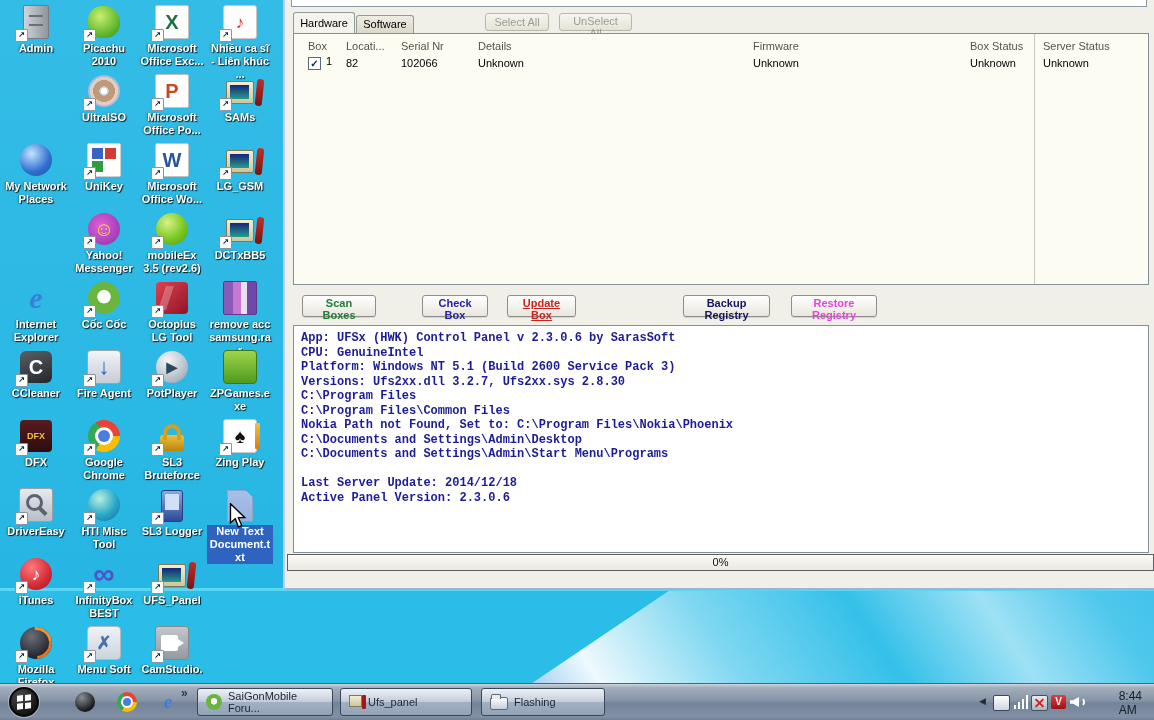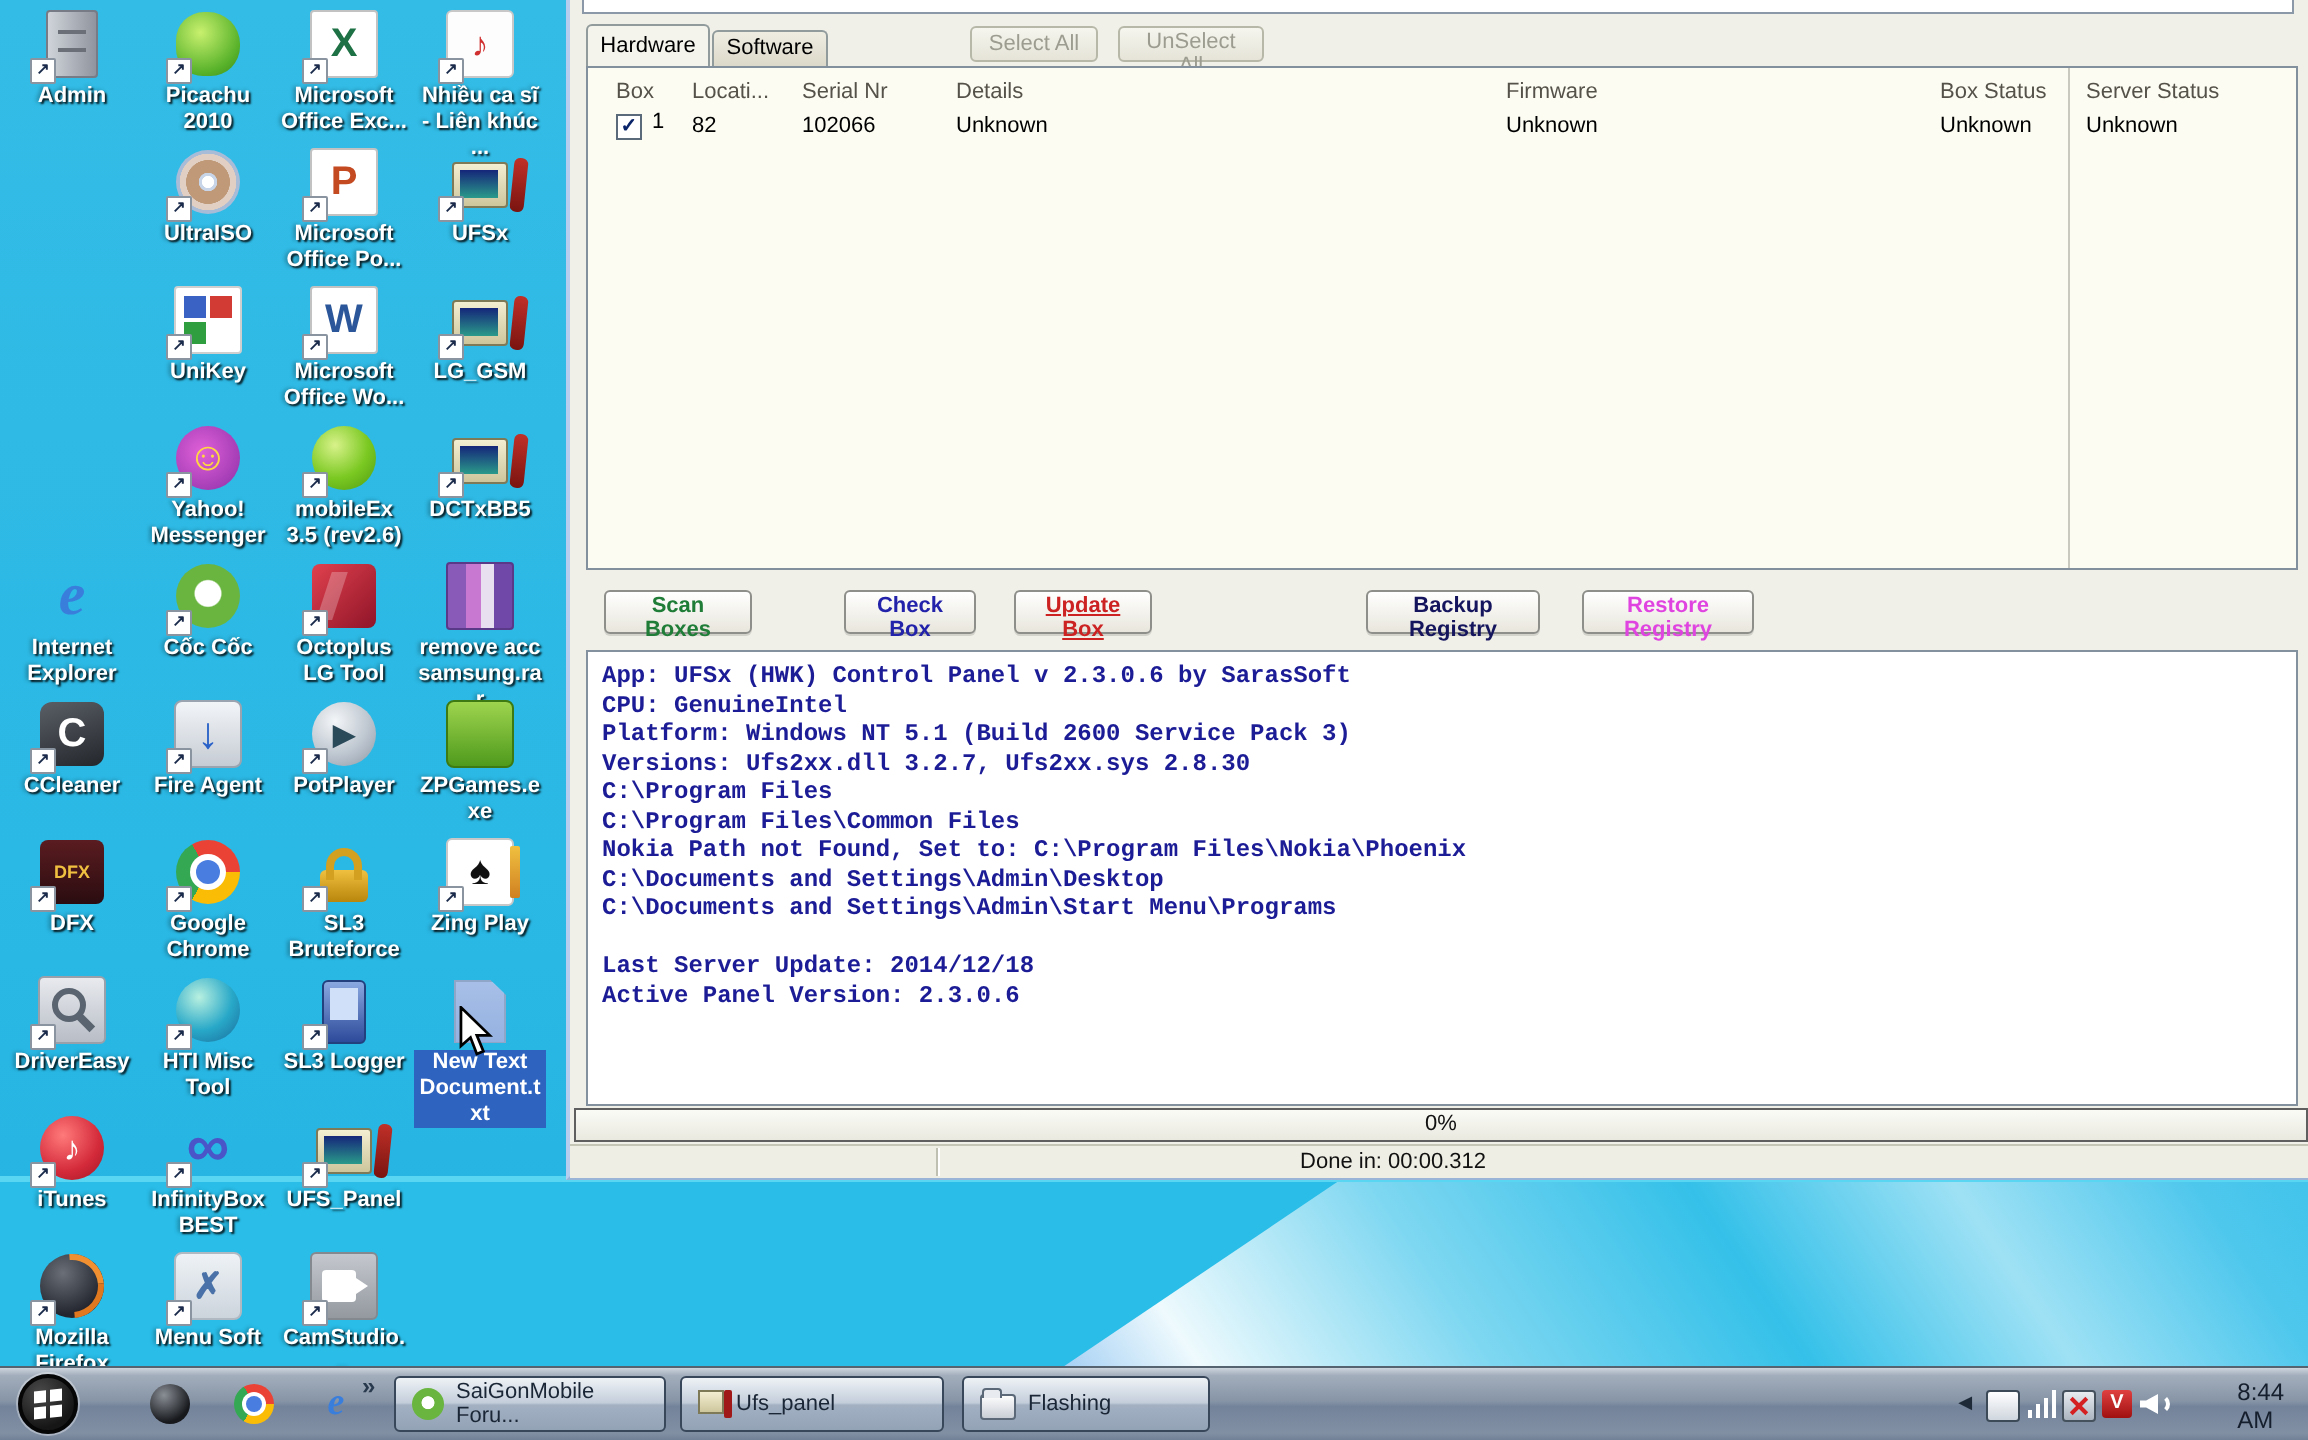--- a/index.html
+++ b/index.html
@@ -236,21 +236,30 @@
     </div>
     <div class="dlabel">Microsoft Office Po...</div>
   </div>
     <div class="dicon" style="left: 207px; top: 73px;">
     <div class="icwrap">
       <div class="ic ic-pcphone">
           <span class="glyph"></span>
         </div>
       <span class="sc">↗</span>
     </div>
-    <div class="dlabel">UFSx</div>
+    <div class="dlabel">SAMs</div>
+  </div>
+    <div class="dicon" style="left: 3px; top: 142px;">
+    <div class="icwrap">
+      <div class="ic ic-globe">
+          <span class="glyph"></span>
+        </div>
+
+    </div>
+    <div class="dlabel">My Network Places</div>
   </div>
     <div class="dicon" style="left: 71px; top: 142px;">
     <div class="icwrap">
       <div class="ic ic-unikey">
           <span class="glyph"></span>
         </div>
       <span class="sc">↗</span>
     </div>
     <div class="dlabel">UniKey</div>
   </div>
@@ -536,24 +545,20 @@
     <button class="abtn b-update" style="color: rgb(204, 34, 34); text-decoration: underline;">Update Box</button>
     <button class="abtn b-backup" style="color: rgb(21, 21, 94);">Backup Registry</button>
     <button class="abtn b-restore" style="color: rgb(224, 68, 224);">Restore Registry</button>
   </div>
 
   <div class="log"><div>App: UFSx (HWK) Control Panel v 2.3.0.6 by SarasSoft</div><div>CPU: GenuineIntel</div><div>Platform: Windows NT 5.1 (Build 2600 Service Pack 3)</div><div>Versions: Ufs2xx.dll 3.2.7, Ufs2xx.sys 2.8.30</div><div>C:\Program Files</div><div>C:\Program Files\Common Files</div><div>Nokia Path not Found, Set to: C:\Program Files\Nokia\Phoenix</div><div>C:\Documents and Settings\Admin\Desktop</div><div>C:\Documents and Settings\Admin\Start Menu\Programs</div><div>&nbsp;</div><div>Last Server Update: 2014/12/18</div><div>Active Panel Version: 2.3.0.6</div></div>
 
   <div class="pbar">
     <span>0%</span>
   </div>
-  <div class="sbar">
-    <span class="sdiv"></span>
-    <span class="stext">Done in: 00:00.312</span>
-  </div>
 </div>
 
 <svg class="cursor" width="18" height="26" viewBox="0 0 12 19">
   <path d="M0.5,0.5 L0.5,14.6 L4,11.5 L6.3,17.5 L8.7,16.5 L6.3,10.7 L11,10.7 Z" fill="#ffffff" stroke="#000000" stroke-width="1"></path>
 </svg>
 
 <div class="taskbar">
   <div class="start-orb">
     <div class="winflag"></div>
   </div>

